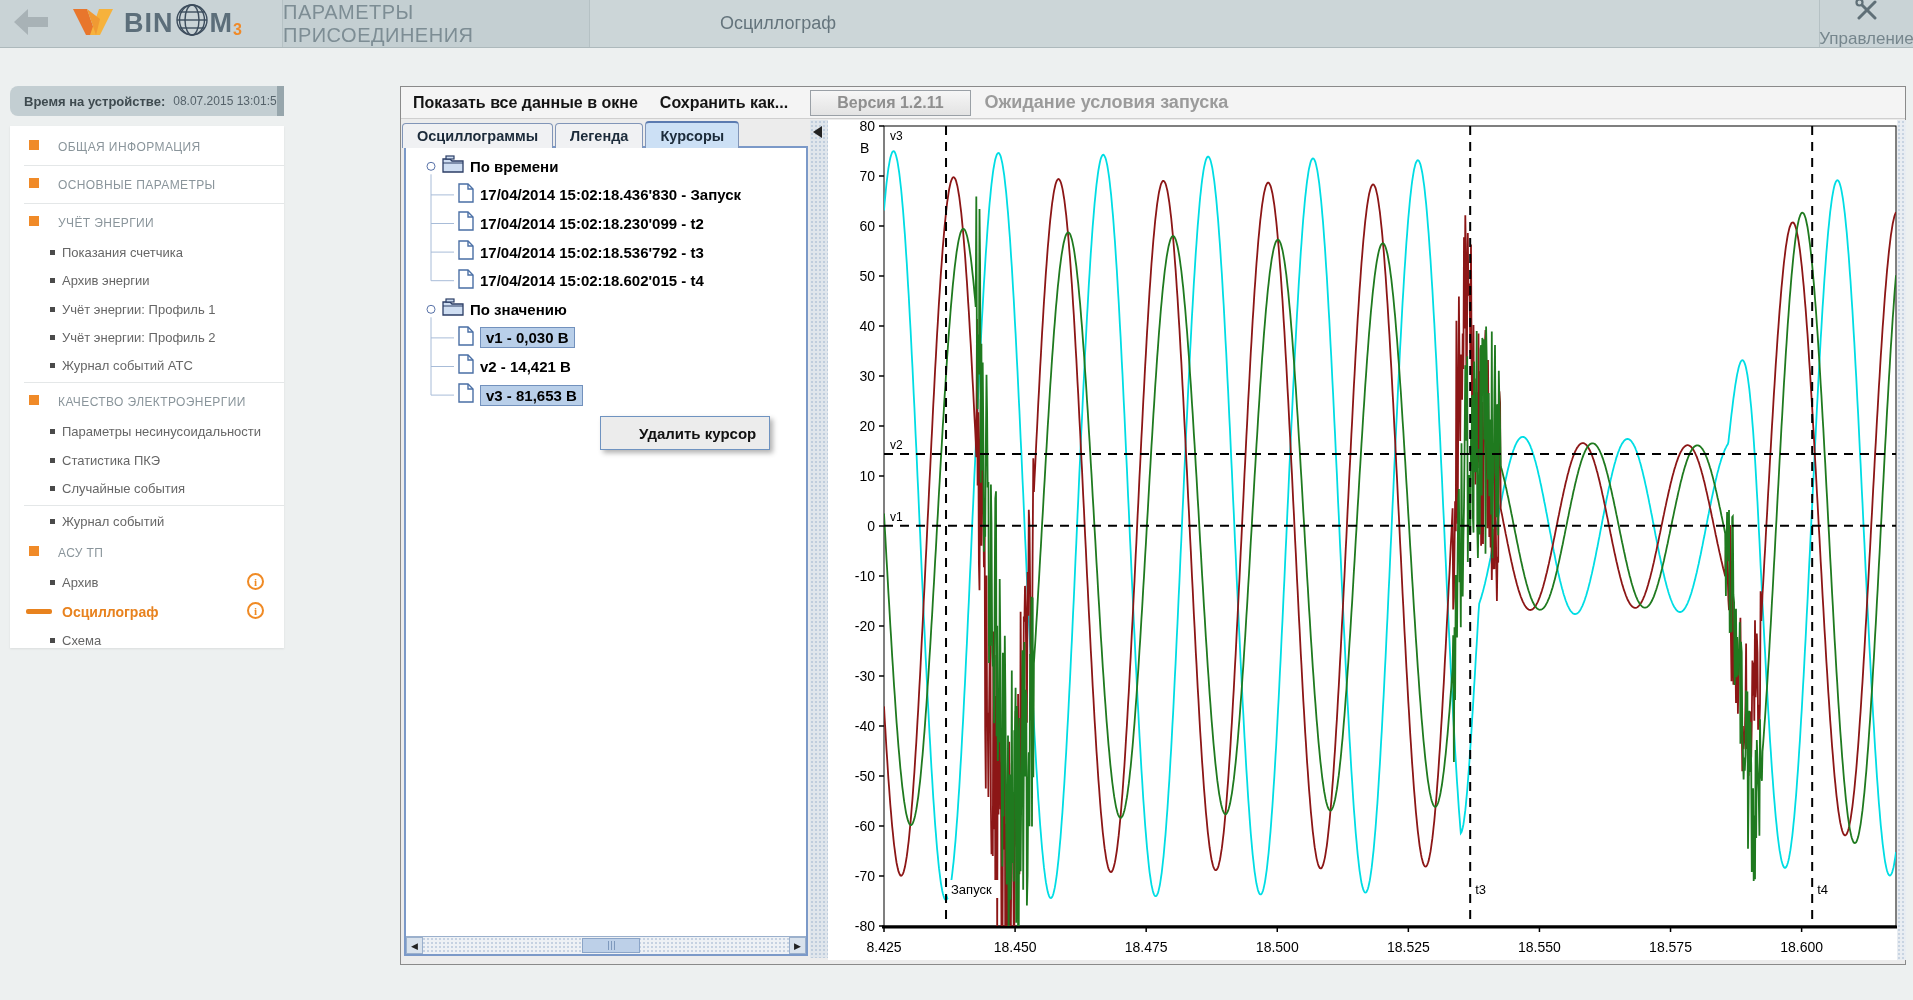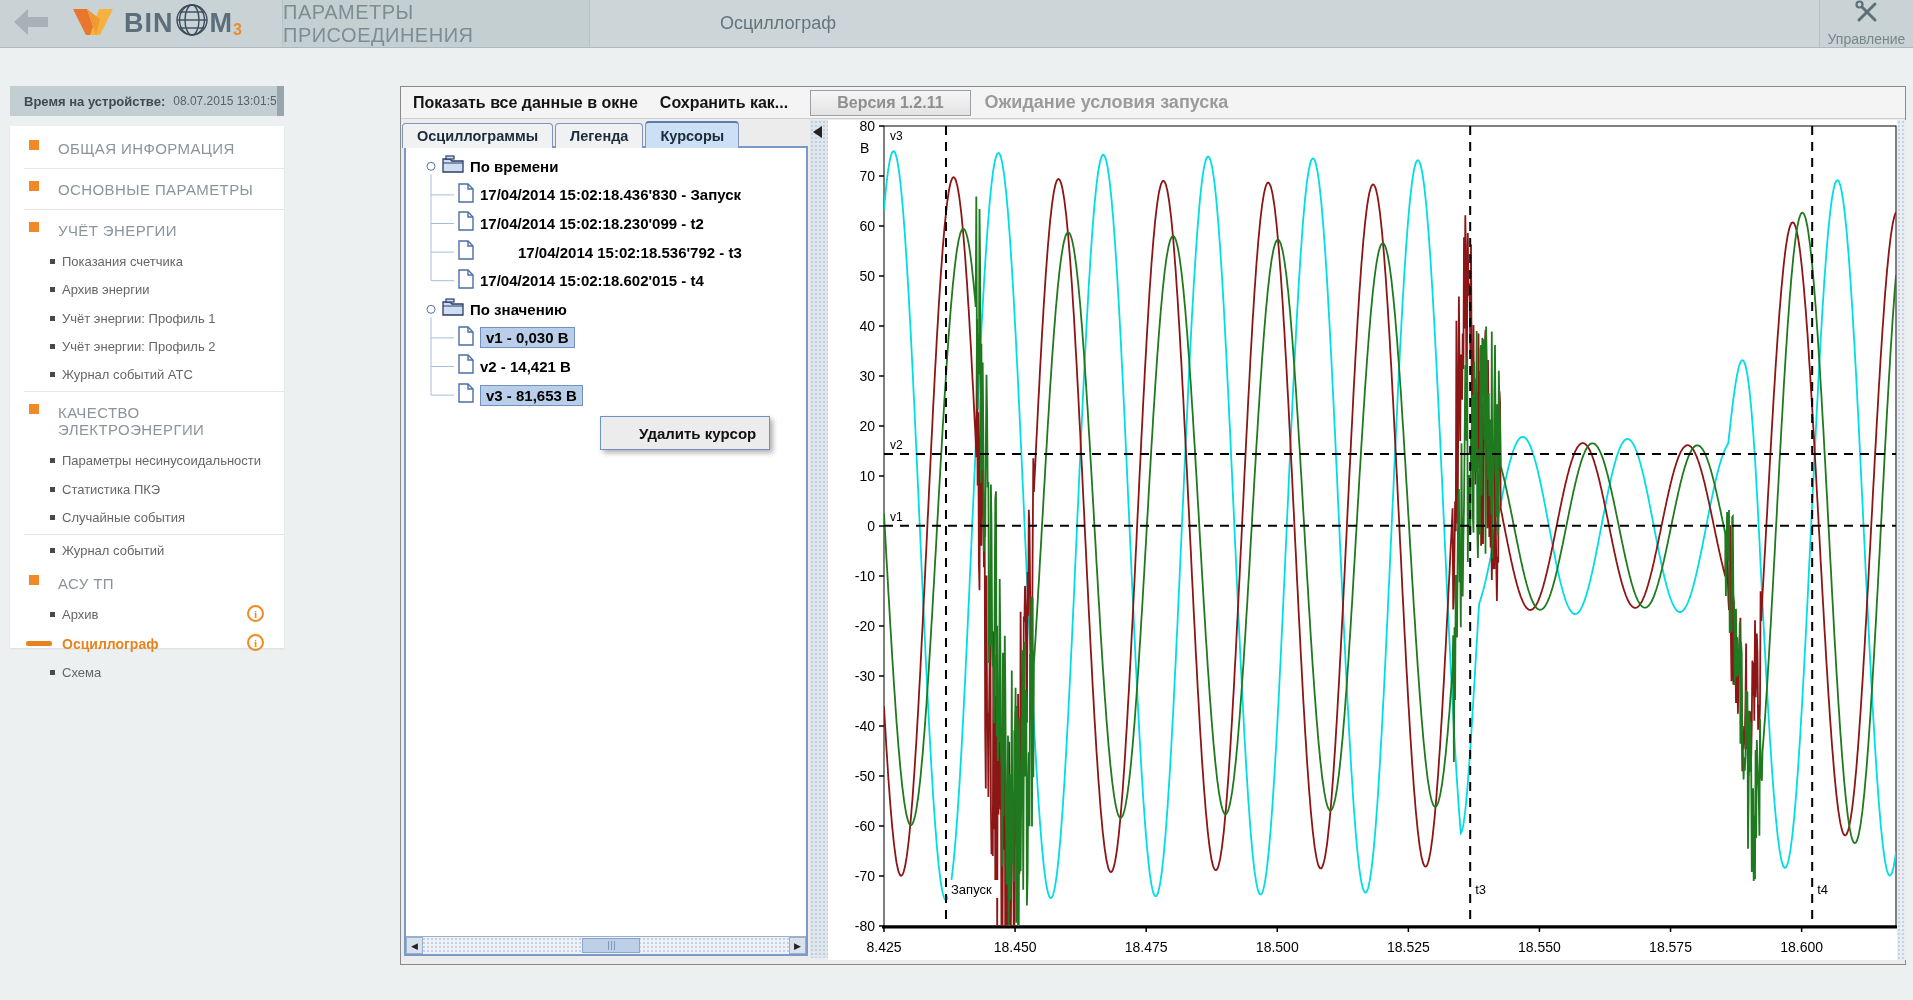--- a/index.html
+++ b/index.html
@@ -9,38 +9,38 @@
   
   .hdr { position:absolute; left:0; top:0; width:1913px; height:48px; background:#c9d3d6;
          border-bottom:1px solid #adb9bc; display:flex; }
   .hdr-sec { height:100%; display:flex; align-items:center; border-right:1px solid #b5c1c4; }
   .hdr-logo { width:283px; padding-left:14px; gap:10px; }
   .hdr-params { width:307px; justify-content:center; background:#c4cfd2; }
   .hdr-osc { flex:1; padding-left:130px; background:#ccd6d8; }
   .hdr-mgmt { width:93px; flex-direction:column; justify-content:center; gap:3px; border-right:none; background:#c9d3d6; }
   .hdr-title { color:#7d8d94; font-size:20px; letter-spacing:.5px; }
   .hdr-osc-title { color:#64747c; font-size:18px; }
-  .hdr-mgmt-label { color:#76868d; font-size:14px; }
+  .hdr-mgmt-label { color:#76868d; font-size:17px; }
   .logo-bin { color:#5c6e7a; font-size:27px; font-weight:bold; letter-spacing:1px; display:flex; align-items:center; }
   .logo-sub { color:#f08a28; font-size:16px; font-weight:bold; margin-top:12px; }
   .backarrow { margin-right:14px; }
 
   
   .timebar { position:absolute; left:10px; top:86px; width:274px; height:30px; background:#c3ced2;
-             display:flex; align-items:center; padding-left:14px; }
+             display:flex; align-items:center; padding-left:14px;border-radius:8px; }
   .timebar-strip { position:absolute; right:0; top:0; width:7px; height:30px; background:#97a6ac; }
   .timebar-label { font-weight:bold; font-size:13px; color:#3e4a4f; margin-right:8px; }
   .timebar-value { font-size:12px; color:#55626a; }
   .menu { position:absolute; left:10px; top:126px; width:274px; height:522px; background:#fff; padding-top:4px;
           box-shadow:0 1px 2px rgba(0,0,0,.08); }
   .menu-divider { height:1px; background:#e4e7e8; margin:2px 0 2px 14px; }
   .menu-row { position:relative; display:flex; align-items:flex-start; cursor:pointer; }
   .menu-row.l1 { padding:10px 0 9px 48px; }
   .menu-row.l2 { padding:6px 20px 6px 52px; }
-  .menu-row.l1 .menu-label { color:#8a959b; font-size:15px; letter-spacing:.4px; }
+  .menu-row.l1 .menu-label { color:#8a959b; font-size:12px; letter-spacing:.4px; }
   .menu-row.l2 .menu-label { color:#666; font-size:13px; line-height:1.25; }
   .bullet1 { position:absolute; left:19px; top:10px; width:10px; height:10px; background:#f08a28; }
   .bullet2 { position:absolute; left:40px; top:11px; width:5px; height:5px; background:#4a4a4a; }
   .menu-row.active .menu-label { color:#e8821e; font-weight:bold; font-size:14px; }
   .active-dash { position:absolute; left:16px; top:11px; width:26px; height:5px; background:#e8821e; border-radius:2px; }
   .info-ic { position:absolute; right:20px; top:4px; width:17px; height:17px; border:2px solid #f08a24; border-radius:50%;
              color:#f08a24; font-size:11px; font-weight:bold; text-align:center; line-height:14px; font-family:"Liberation Serif",serif; }
 
   
   .applet { position:absolute; left:400px; top:86px; width:1506px; height:879px; background:#ececec; border:1px solid #8a8a8a; }
@@ -272,21 +272,21 @@
             </svg></span>
           <span class="tlabel">17/04/2014 15:02:18.436'830 - Запуск</span>
         </div>
         <div class="trow" style="padding-left: 50px;">
           <span><svg width="16" height="20" viewBox="0 0 16 20">
               <path d="M1 1 h9 l5 5 v13 h-14 z" fill="#fff" stroke="#4a6fa5" stroke-width="1.4"></path>
               <path d="M10 1 v5 h5" fill="none" stroke="#4a6fa5" stroke-width="1.4"></path>
             </svg></span>
           <span class="tlabel">17/04/2014 15:02:18.230'099 - t2</span>
         </div>
-        <div class="trow" style="padding-left: 50px; gap: 38px;">
+        <div class="trow" style="padding-left: 50px;">
           <span><svg width="16" height="20" viewBox="0 0 16 20">
               <path d="M1 1 h9 l5 5 v13 h-14 z" fill="#fff" stroke="#4a6fa5" stroke-width="1.4"></path>
               <path d="M10 1 v5 h5" fill="none" stroke="#4a6fa5" stroke-width="1.4"></path>
             </svg></span>
           <span class="tlabel">17/04/2014 15:02:18.536'792 - t3</span>
         </div>
         <div class="trow" style="padding-left: 50px;">
           <span><svg width="16" height="20" viewBox="0 0 16 20">
               <path d="M1 1 h9 l5 5 v13 h-14 z" fill="#fff" stroke="#4a6fa5" stroke-width="1.4"></path>
               <path d="M10 1 v5 h5" fill="none" stroke="#4a6fa5" stroke-width="1.4"></path>

